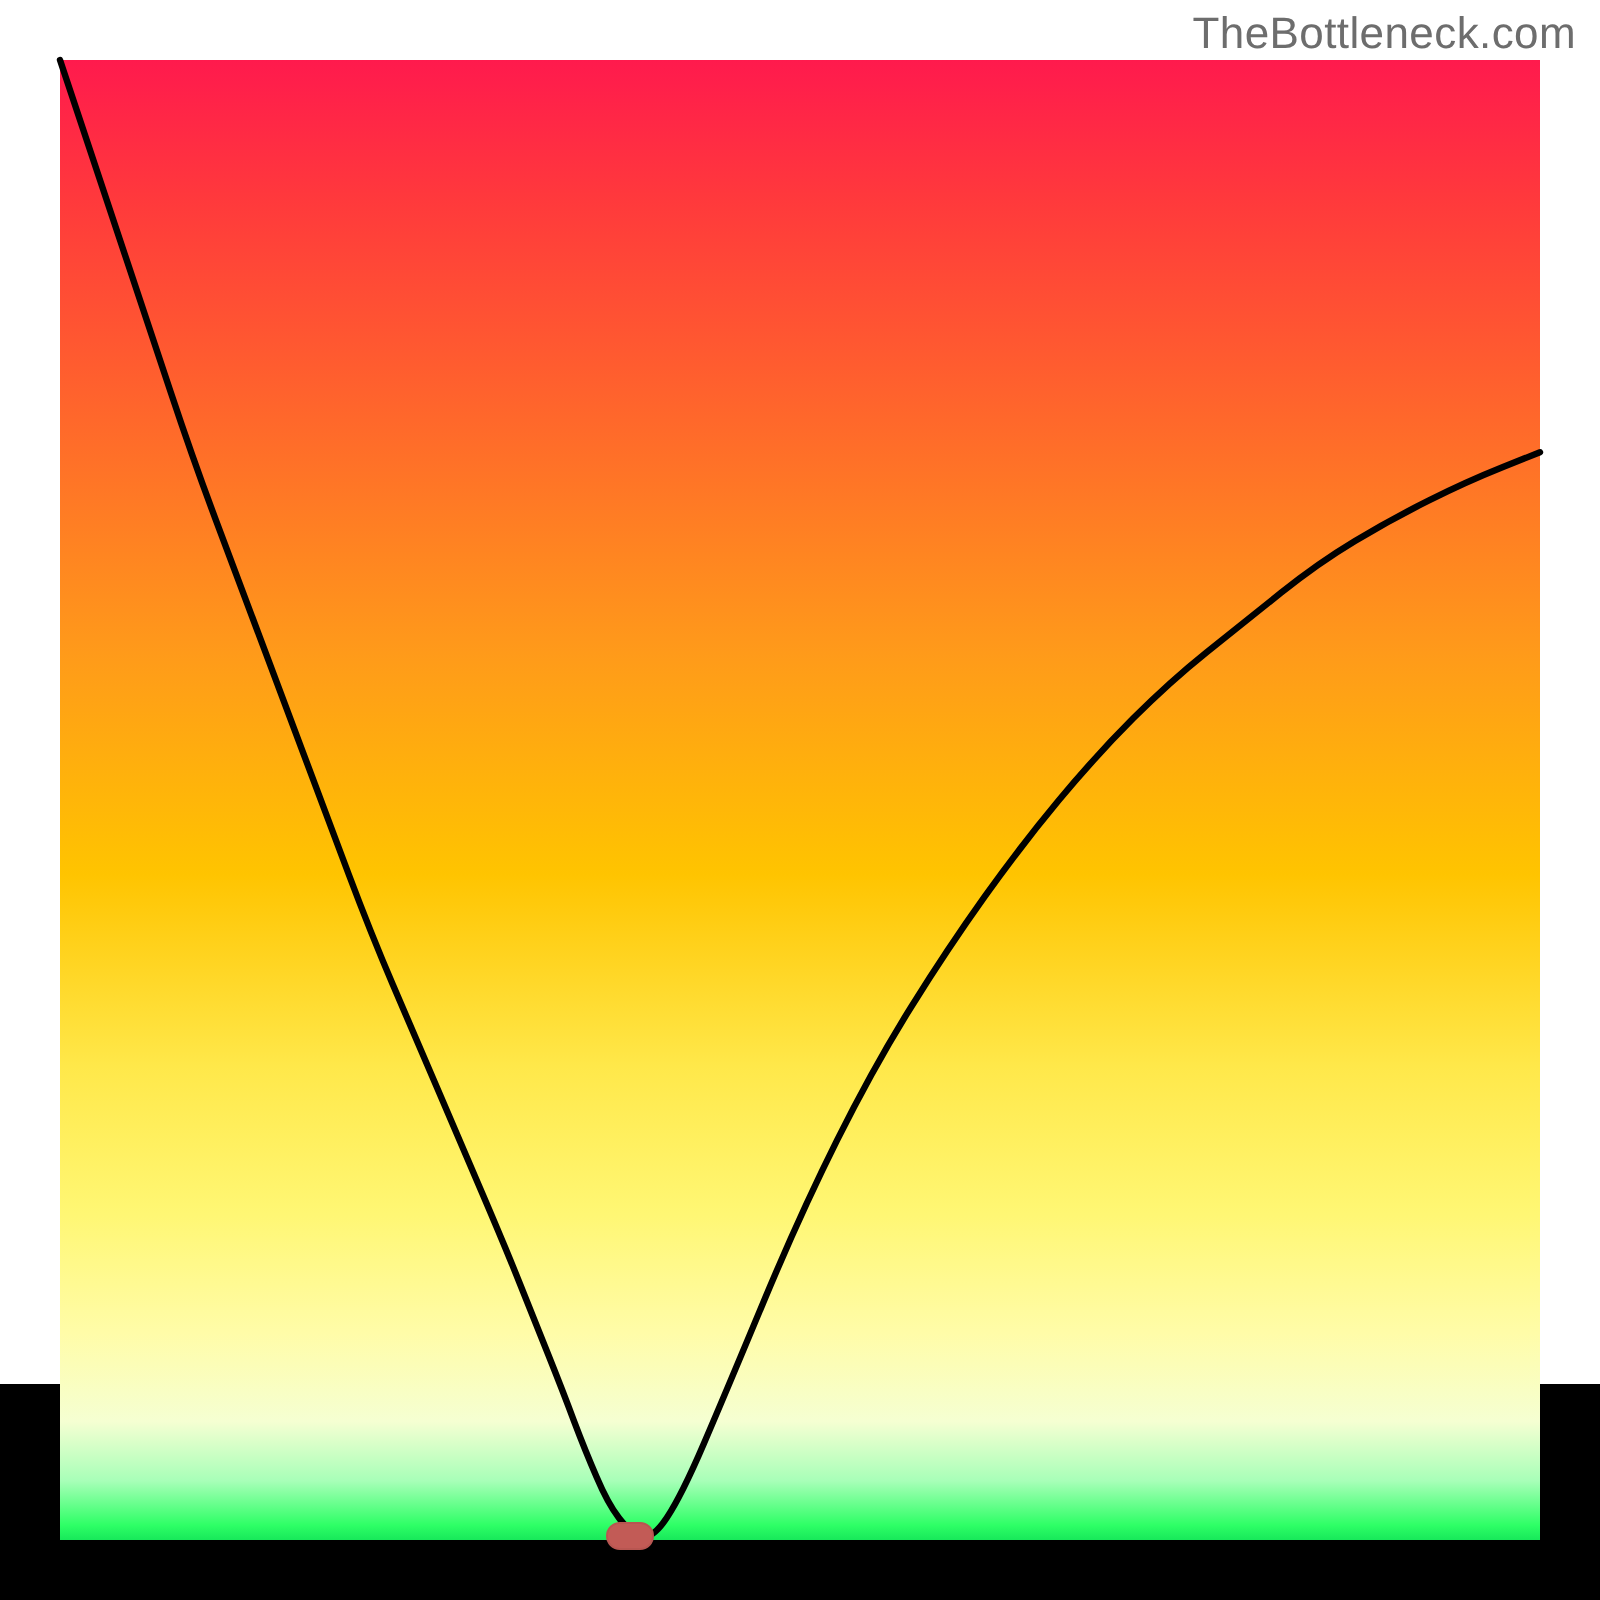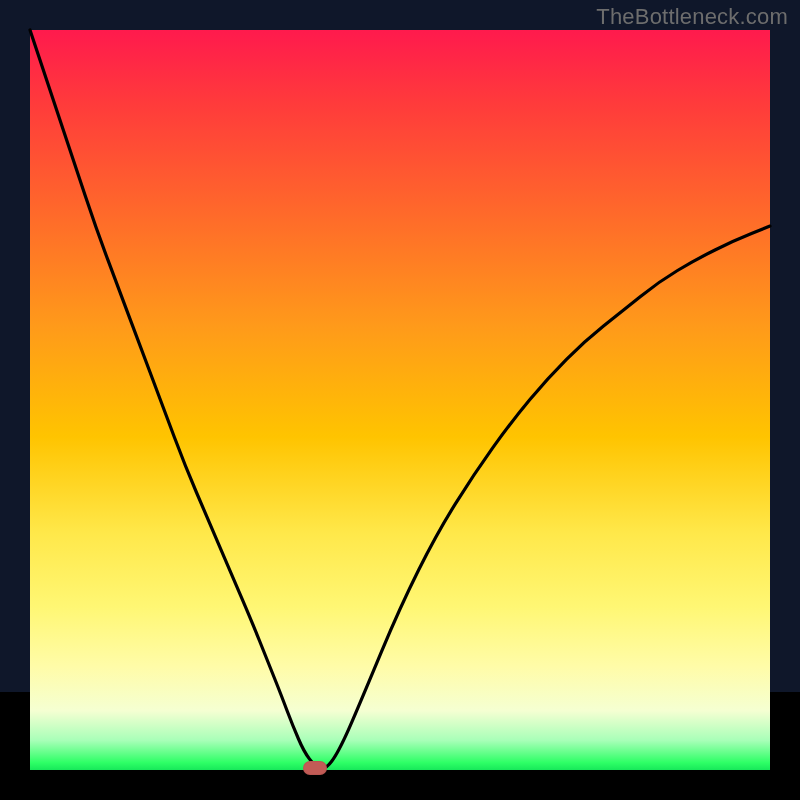--- a/index.html
+++ b/index.html
@@ -9,21 +9,21 @@
     height: 800px;
     background: #000;
     font-family: Arial, Helvetica, sans-serif;
   }
   .frame {
     position: absolute;
     left: 0;
     top: 0;
     width: 800px;
     height: 692px;
-    background: #0f172a;
+    background: #ffffff;
   }
   .plot {
     position: absolute;
     left: 30px;
     top: 30px;
     width: 740px;
     height: 740px;
     
     background: linear-gradient(to bottom,
       #ff1a4d 0%,

